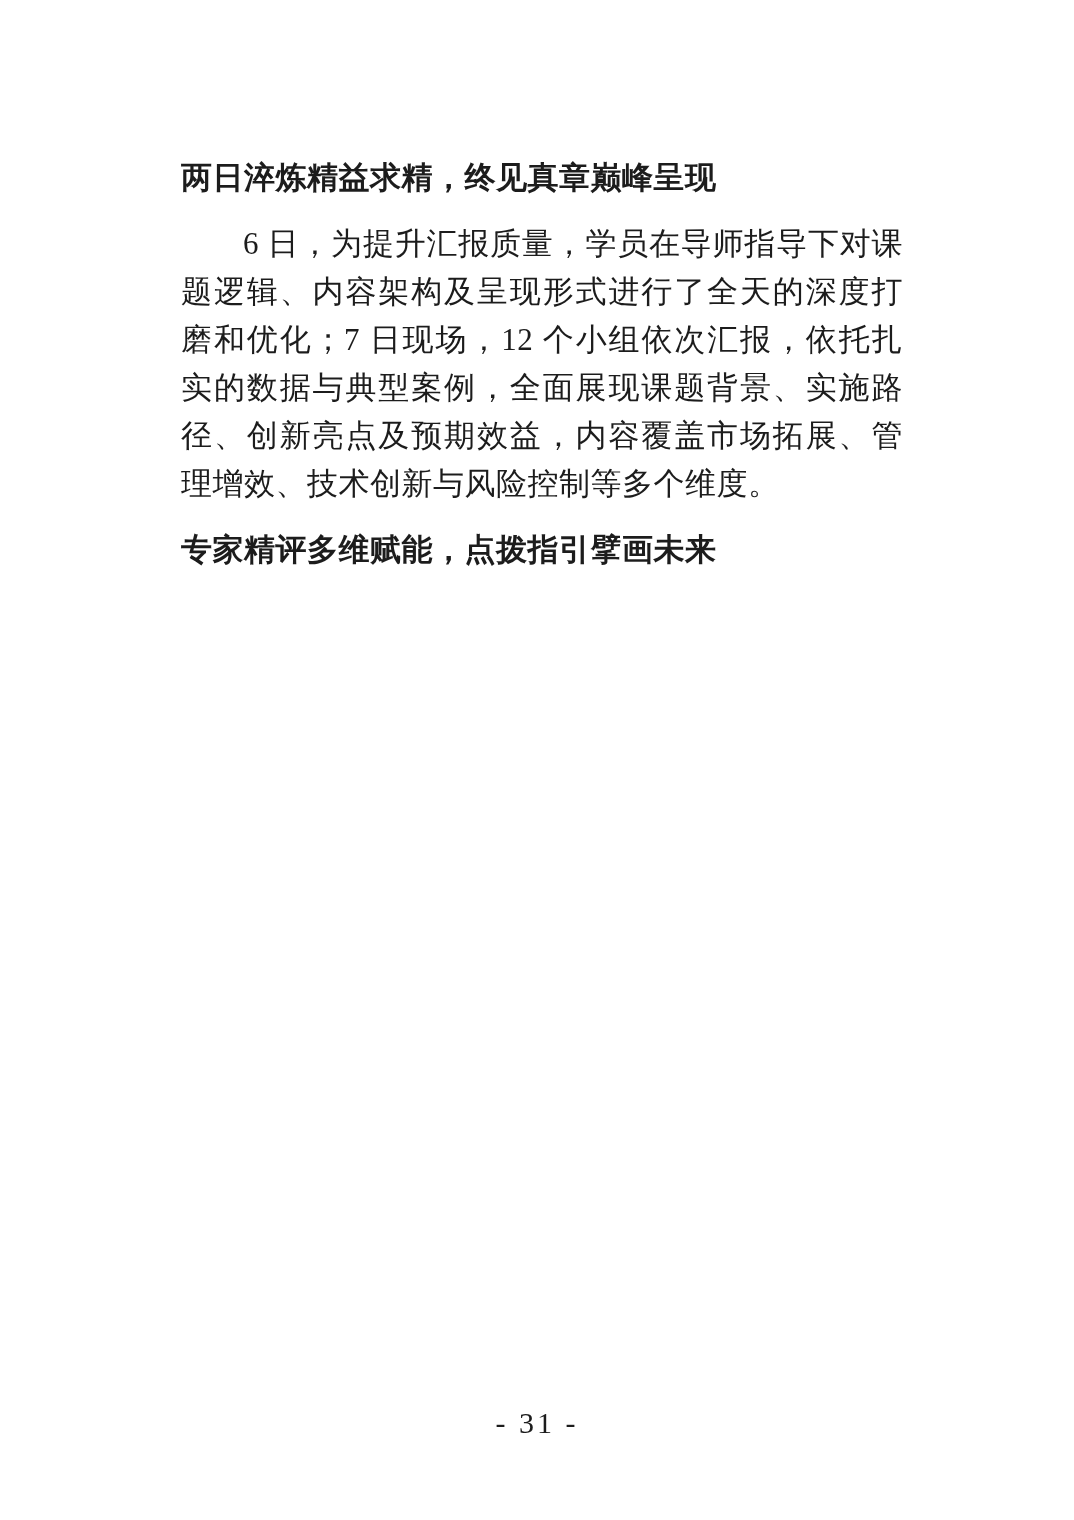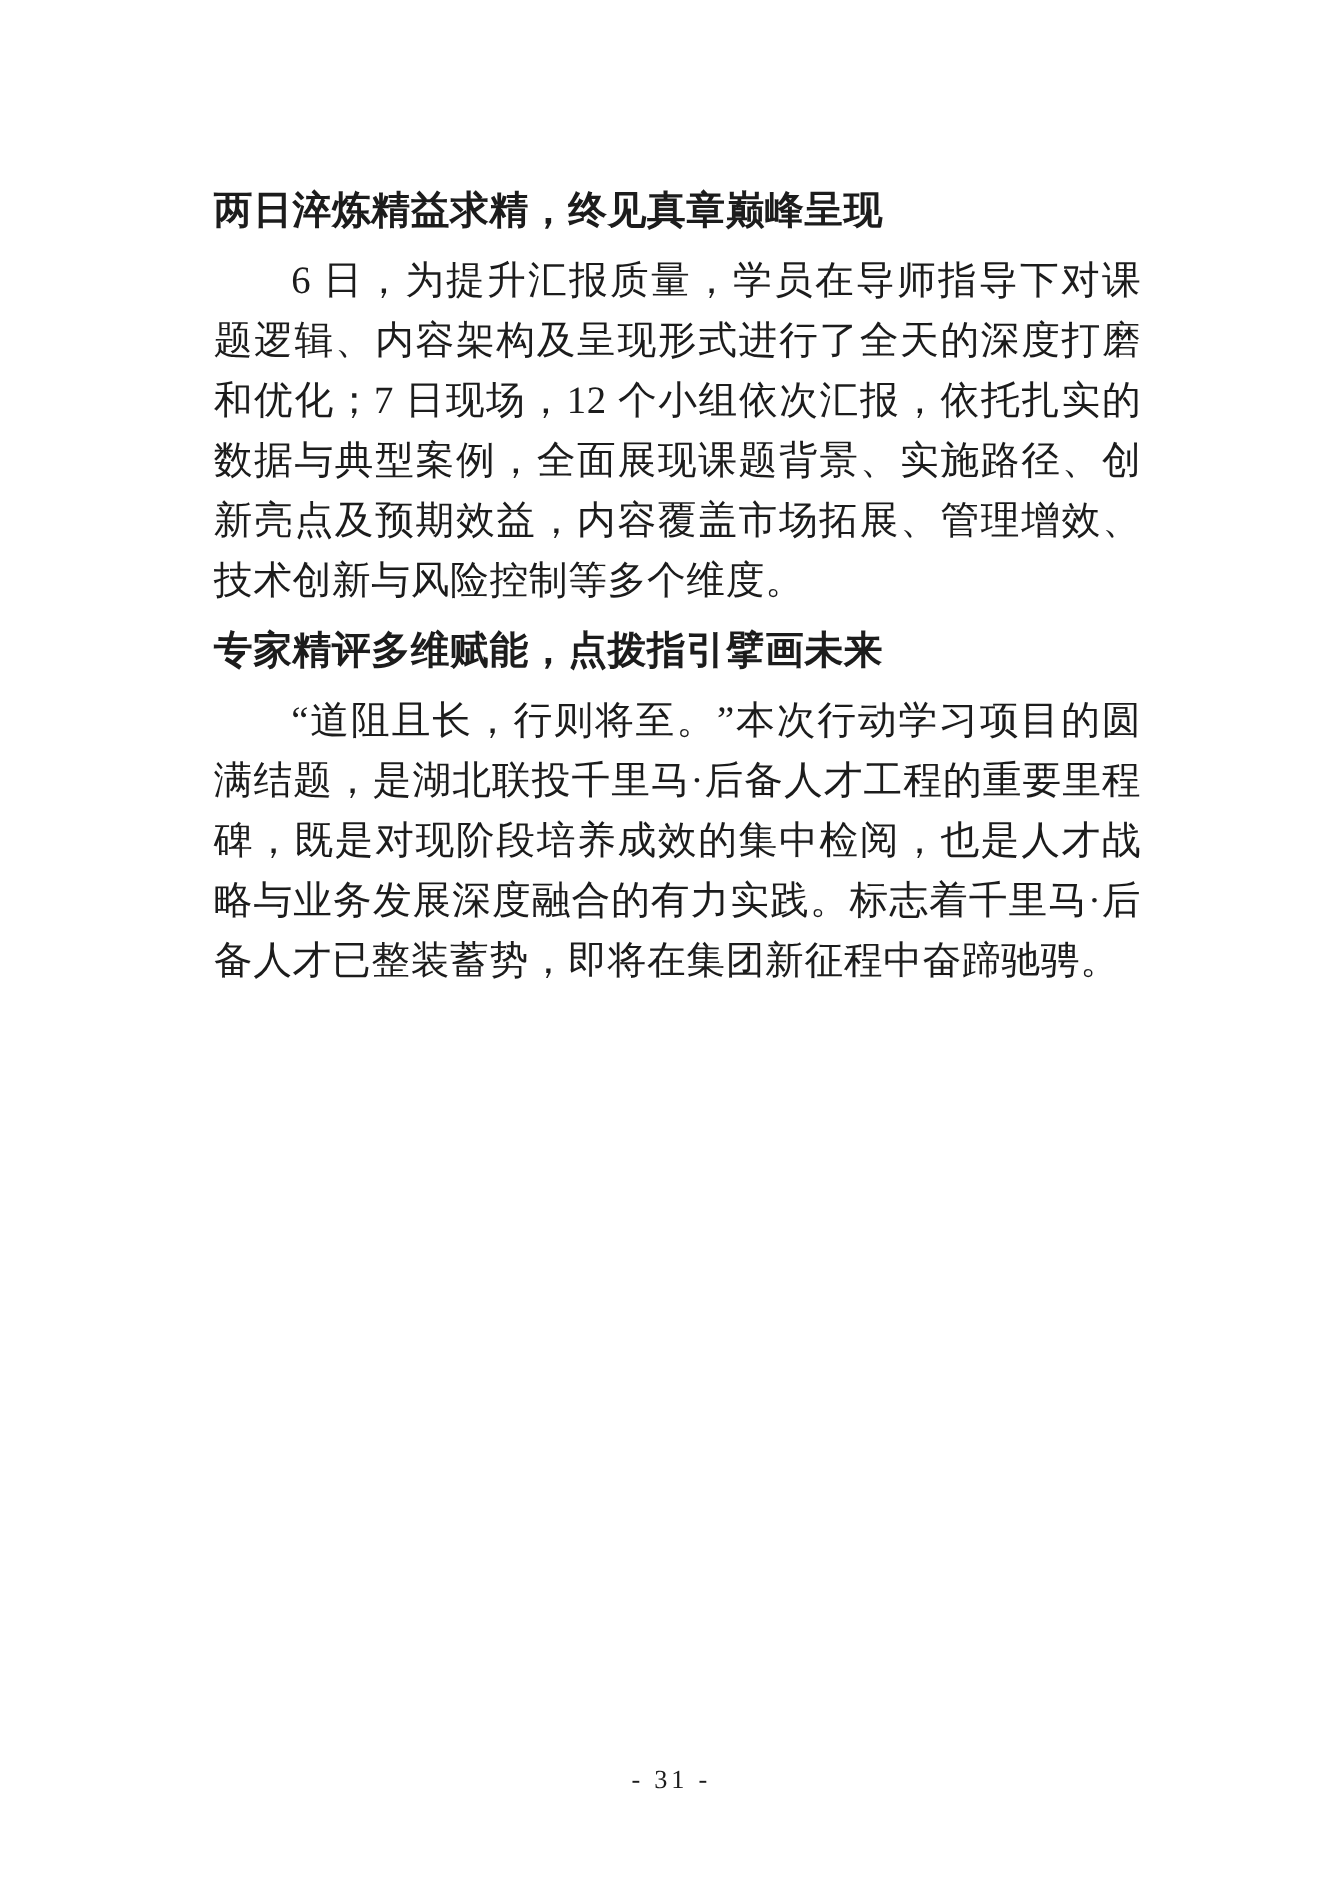--- a/index.html
+++ b/index.html
@@ -22,21 +22,21 @@
     }
     .content {
       position: absolute;
       top: 136px;
       left: 163px;
       width: 758px;
       font-size: 31px;
       line-height: 48px;
     }
     .content p {
-      margin: 8px;
+      margin: 18px;
       padding: 0;
       letter-spacing: 0.5px;
     }
     .para-body {
       text-align: justify;
       text-indent: 2em;
     }
     .para-heading {
       font-weight: 700;
     }
@@ -47,33 +47,32 @@
     .heading-center {
       text-align: left;
       text-indent: 0;
     }
     .footer {
       position: absolute;
       top: 1405px;
       left: 0;
       width: 1074px;
       text-align: center;
-      font-size: 21px;
+      font-size: 30px;
       line-height: 36px;
       letter-spacing: 3px;
       color: #1c1c1c;
     }
   </style>
 </head>
 <body>
 
 <div class="page">
   <main class="content">
     <p class="para-heading heading-left">两日淬炼精益求精，终见真章巅峰呈现</p>
     <p class="para-body">6 日，为提升汇报质量，学员在导师指导下对课题逻辑、内容架构及呈现形式进行了全天的深度打磨和优化；7 日现场，12 个小组依次汇报，依托扎实的数据与典型案例，全面展现课题背景、实施路径、创新亮点及预期效益，内容覆盖市场拓展、管理增效、技术创新与风险控制等多个维度。</p>
     <p class="para-heading heading-center">专家精评多维赋能，点拨指引擘画未来</p>
-    <p class="para-body">“道阻且长，行则将至。”本次行动学习项目的圆满结题，是湖北联投千里马·后备人才工程的重要里程碑，既是对现阶段培养成效的集中检阅，也是人才战略与业务发展深度融合的有力实践。标志着千里马·后备人才已整装蓄势，即将在集团新征程中奋蹄驰骋。</p>
   </main>
 
   <footer class="footer">
     <span>- 31 -</span>
   </footer>
 </div>
 
 </body></html>

